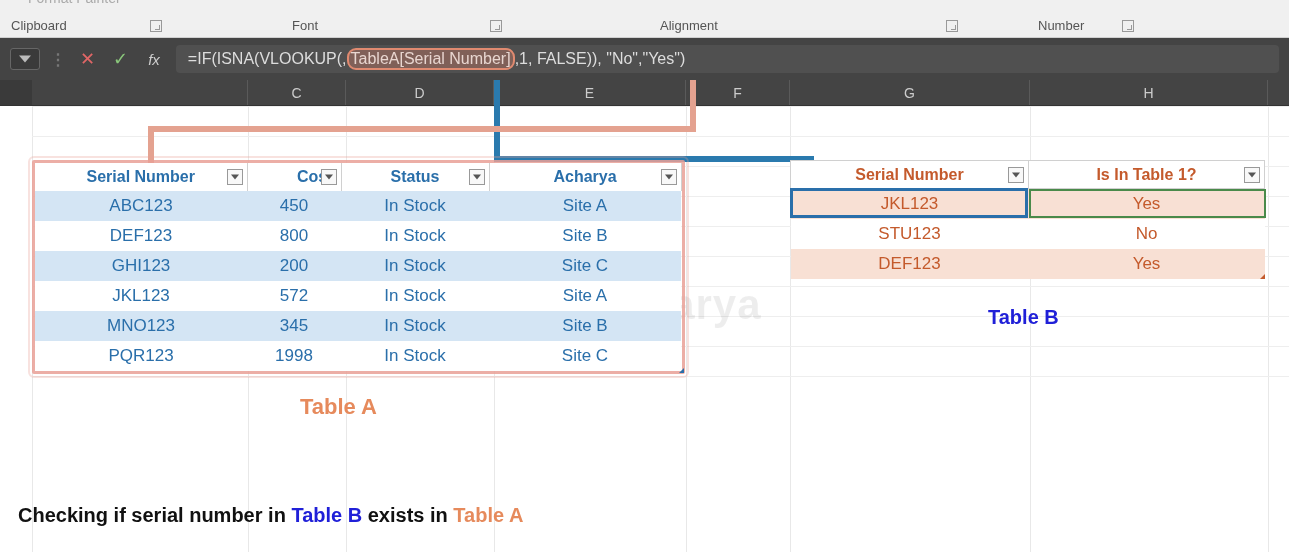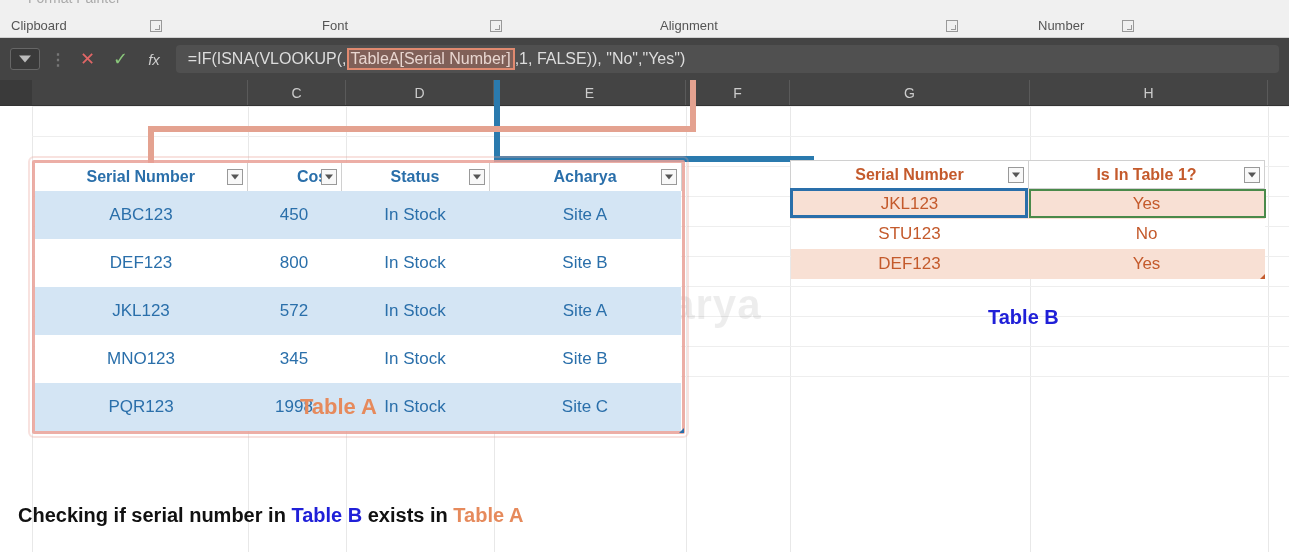--- a/index.html
+++ b/index.html
@@ -50,21 +50,21 @@
 .cancel-x { color: #e06666; font-size: 18px; margin: 0 4px;}
 .check { color: #8ac77b; font-size: 18px; margin: 0 4px;}
 .fx { color: #ccc; font-style: italic; margin: 0 6px; font-size: 15px;}
 .formula-input {
   flex: 1; background: #505050; border: none; height: 28px; border-radius: 4px;
   padding: 0 12px; color: #ddd; font-size: 16px; position: relative;
   display: flex; align-items: center;
 }
 .formula-input span { white-space: pre; }
 .tok-blue { border: 2px solid #2a6faa; background: rgba(42,111,170,0.45); color: #d8e6f0; padding: 0 2px; border-radius: 2px;}
-.tok-salmon { border: 2px solid #e08a70; background: rgba(200,120,100,0.4); color: #e8d6d0; padding: 0 2px; border-radius: 0;}
+.tok-salmon { border: 2px solid #e08a70; background: rgba(200,120,100,0.4); color: #e8d6d0; padding: 0 2px; border-radius: 9px;}
 
 .col-headers {
   background: #444; height: 26px; display: flex; color: #ccc; font-size: 14px;
   border-bottom: 1px solid #333;
 }
 .ch-corner { width: 32px; background: #3a3a3a;}
 .ch { display:flex; align-items:center; justify-content:center; border-right: 1px solid #5a5a5a;}
 
 .sheet-area { position: relative; background: #fff; height: 450px;}
 
@@ -78,21 +78,21 @@
   border: 3px solid rgba(233,160,150,0.85); border-radius: 2px;
   outline: 2px solid rgba(233,160,150,0.3); outline-offset: 2px;
 }
 .tableA table { border-collapse: collapse; }
 .tableA th {
   background:#fff; color:#2a6faa; font-weight:600; text-align:center;
   border-right:1px solid #d0d0d0; height:28px; font-size:16px;
   position:relative; padding: 0 8px;
 }
 .tableA td {
-  color:#2a6faa; text-align:center; height:48px; font-size:17px; padding:0 8px;
+  color:#2a6faa; text-align:center; height:30px; font-size:17px; padding:0 8px;
 }
 .tableA tbody tr:nth-child(odd) td { background: #d4e5f4; }
 .tableA tbody tr:nth-child(even) td { background: #fff; }
 .filter-btn { position:absolute; right:4px; top:50%; transform:translateY(-50%);
   width:16px;height:16px;border:1px solid #999;background:#f8f8f8;display:flex;
   align-items:center;justify-content:center;}
 .filter-btn svg { width:8px;height:8px; fill:#555;}
 
 .tableA-label {
   position:absolute; left:300px; top:288px; color:#e68a5c; font-size:22px; font-weight:700;
@@ -139,21 +139,21 @@
 .table-resize.salmon::after{border-right-color:#c45a2c;}
 
 </style>
 </head>
 <body>
 
 <div class="ribbon-area">
   <div class="faded-text">Format Painter</div>
   <div class="ribbon-group-label" style="left:11px">Clipboard</div>
   <div class="dialog-launcher" style="left:150px"></div>
-  <div class="ribbon-group-label" style="left:322px">Font</div>
+  <div class="ribbon-group-label" style="left:292px">Font</div>
   <div class="dialog-launcher" style="left:490px"></div>
   <div class="ribbon-group-label" style="left:660px">Alignment</div>
   <div class="dialog-launcher" style="left:946px"></div>
   <div class="ribbon-group-label" style="left:1038px">Number</div>
   <div class="dialog-launcher" style="left:1122px"></div>
 </div>
 
 <div class="formula-bar">
   <div class="dropdown-arrow">
     <svg viewBox="0 0 10 6" width="12" height="8">
@@ -249,20 +249,26 @@
             <td>In Stock</td>
             <td>Site A</td>
           </tr>
           <tr>
             <td>DEF123</td>
             <td>800</td>
             <td>In Stock</td>
             <td>Site B</td>
           </tr>
           <tr>
+            <td>GHI123</td>
+            <td>200</td>
+            <td>In Stock</td>
+            <td>Site C</td>
+          </tr>
+          <tr>
             <td>JKL123</td>
             <td>572</td>
             <td>In Stock</td>
             <td>Site A</td>
           </tr>
           <tr>
             <td>MNO123</td>
             <td>345</td>
             <td>In Stock</td>
             <td>Site B</td>

